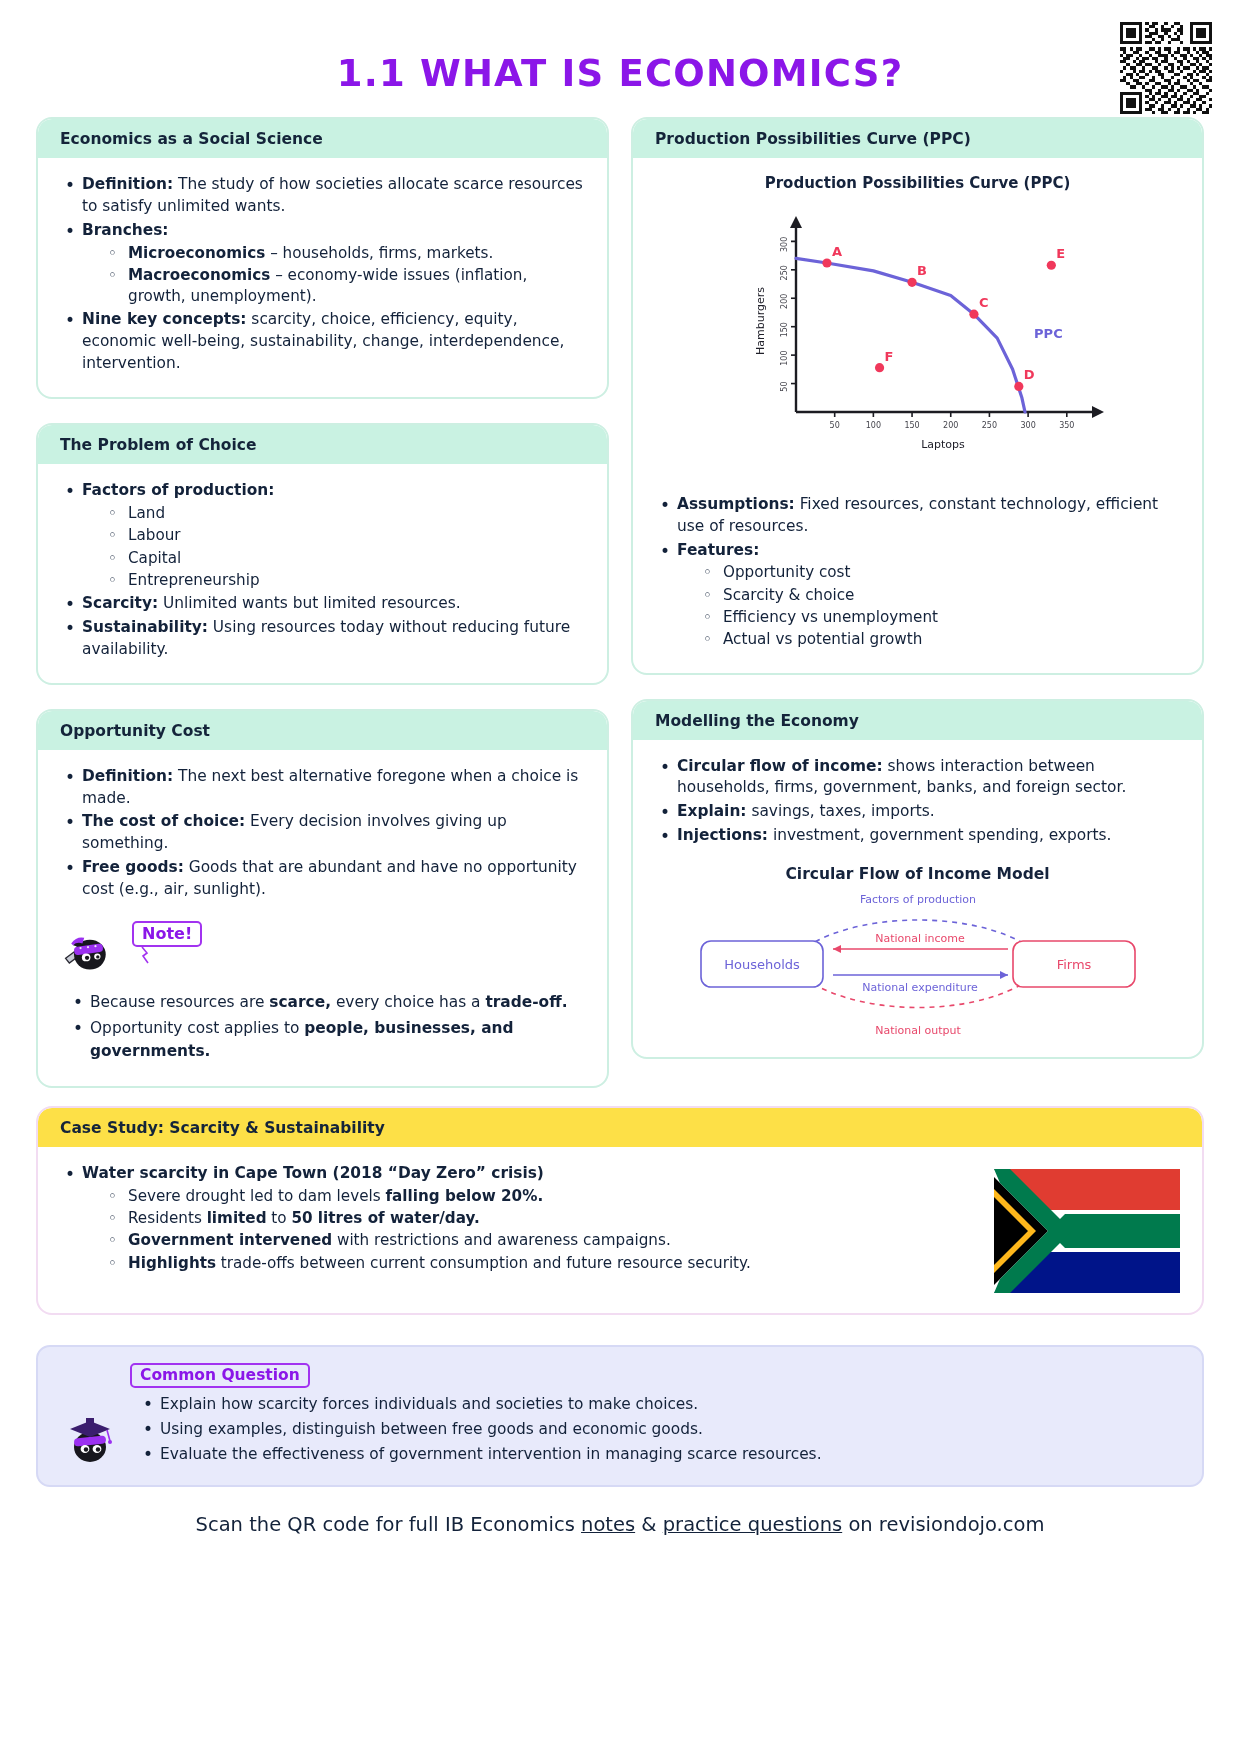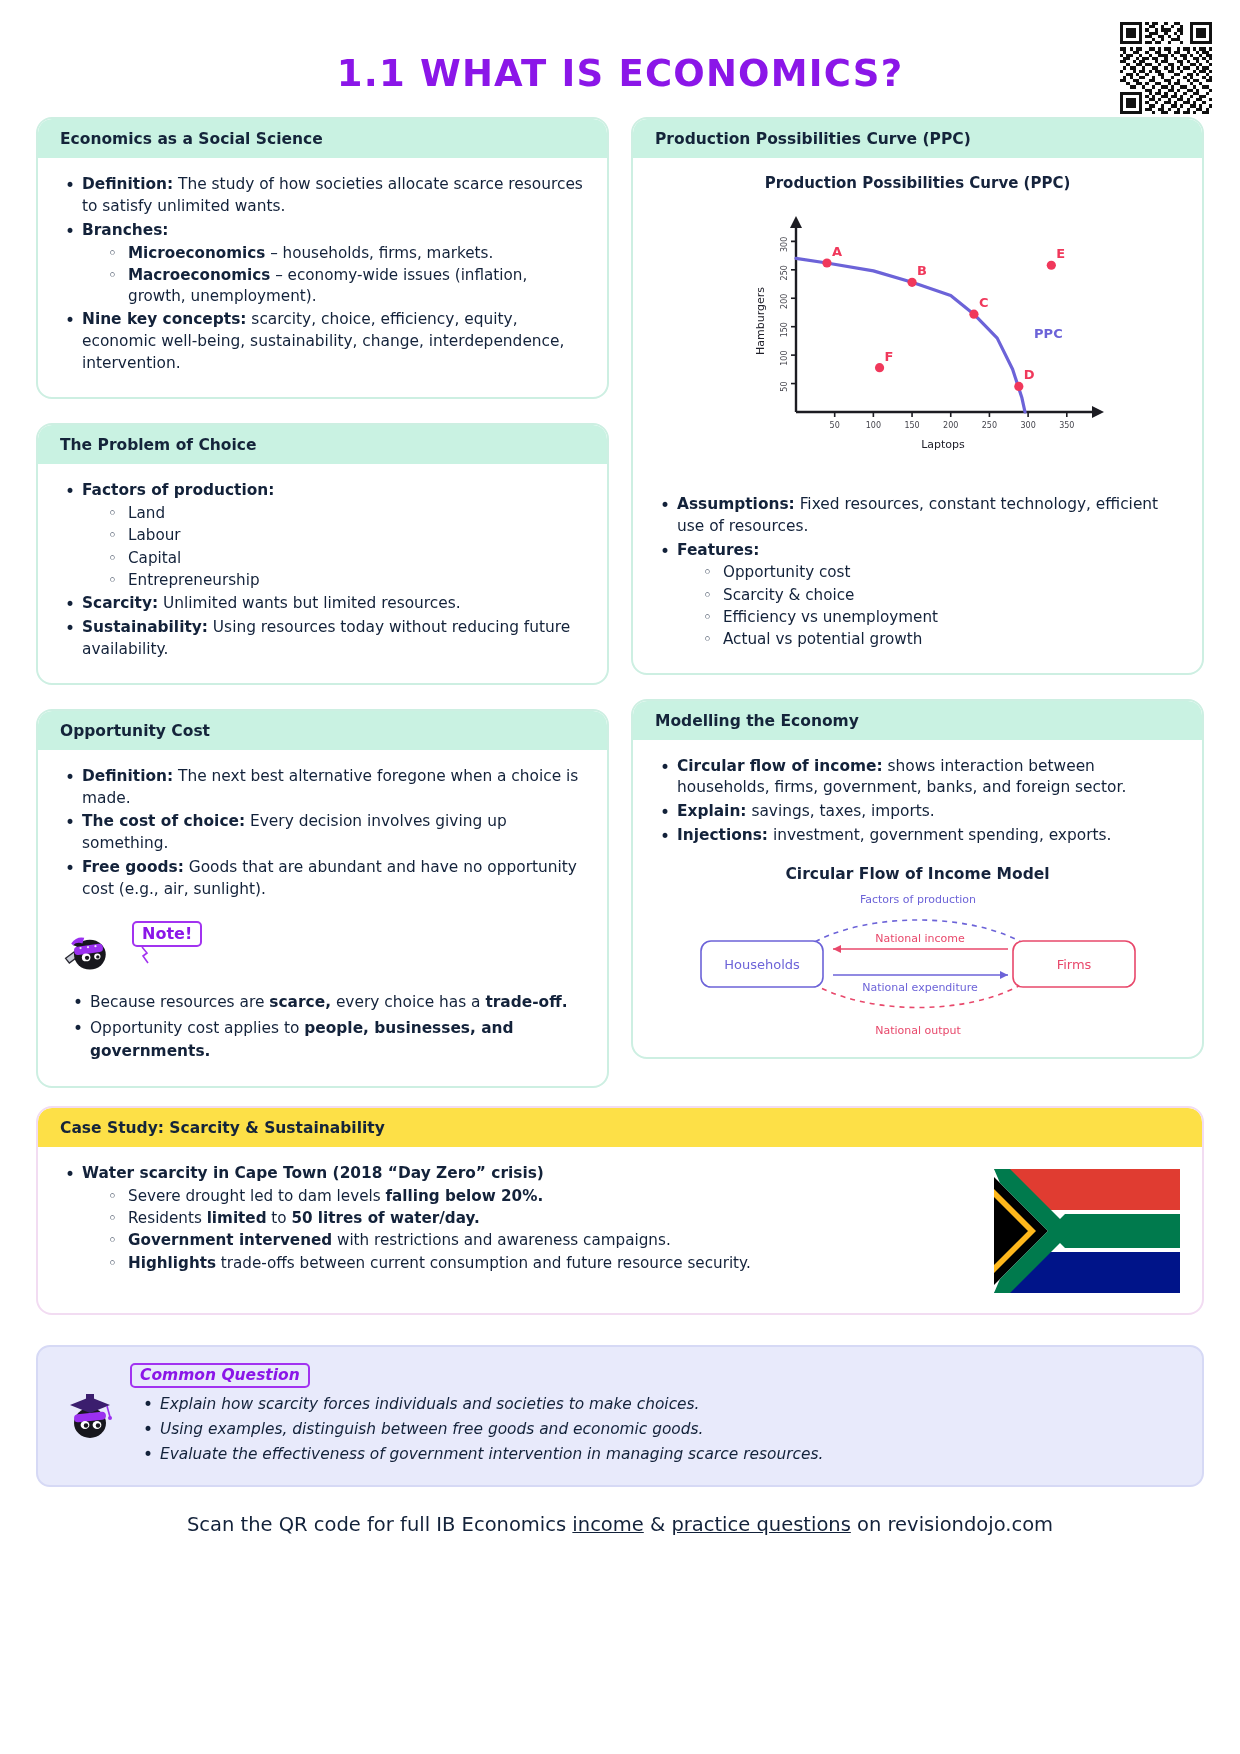--- a/index.html
+++ b/index.html
@@ -115,21 +115,21 @@
   .case-wrap { padding: 18px 36px 0 36px; }
   .case-inner { display: flex; gap: 16px; align-items: flex-start; }
   .case-text { flex: 1; }
   .flag { width: 186px; height: 124px; flex: 0 0 auto; margin-top: 6px; }
 
   
   .cq-wrap { padding: 30px 36px 0 36px; }
   .cq {
     background: #E8EAFB; border: 2px solid #D6D9F5; border-radius: 14px;
     padding: 16px 22px 18px 22px;
-    display: flex; gap: 10px; align-items: center; font-style: italic;
+    display: flex; gap: 10px; align-items: flex-end;
   }
   .cq-badge {
     display: inline-block; border: 2px solid #A233F0; border-radius: 5px;
     color: #8B16E8; font-weight: 700; font-size: 15.5px;
     padding: 1px 8px 2px 8px; white-space: nowrap;
   }
   .cq-list { margin-left: 8px; margin-top: 4px; }
   .cq-list ul { list-style: none; margin: 0; padding: 0; }
   .cq-list li {
     position: relative; padding-left: 22px;
@@ -674,16 +674,16 @@
             <li>Explain how scarcity forces individuals and societies to make choices.</li>
             <li>Using examples, distinguish between free goods and economic goods.</li>
             <li>Evaluate the effectiveness of government intervention in managing scarce resources.</li>
           </ul>
         </div>
       </div>
     </div>
   </div>
 
   <div class="footer">
-    <span>Scan the QR code for full IB Economics </span><u>income</u><span> &amp; </span><u>practice questions</u><span> on revisiondojo.com</span>
+    <span>Scan the QR code for full IB Economics </span><u>notes</u><span> &amp; </span><u>practice questions</u><span> on revisiondojo.com</span>
   </div>
 
 </div>
 
 </body></html>

